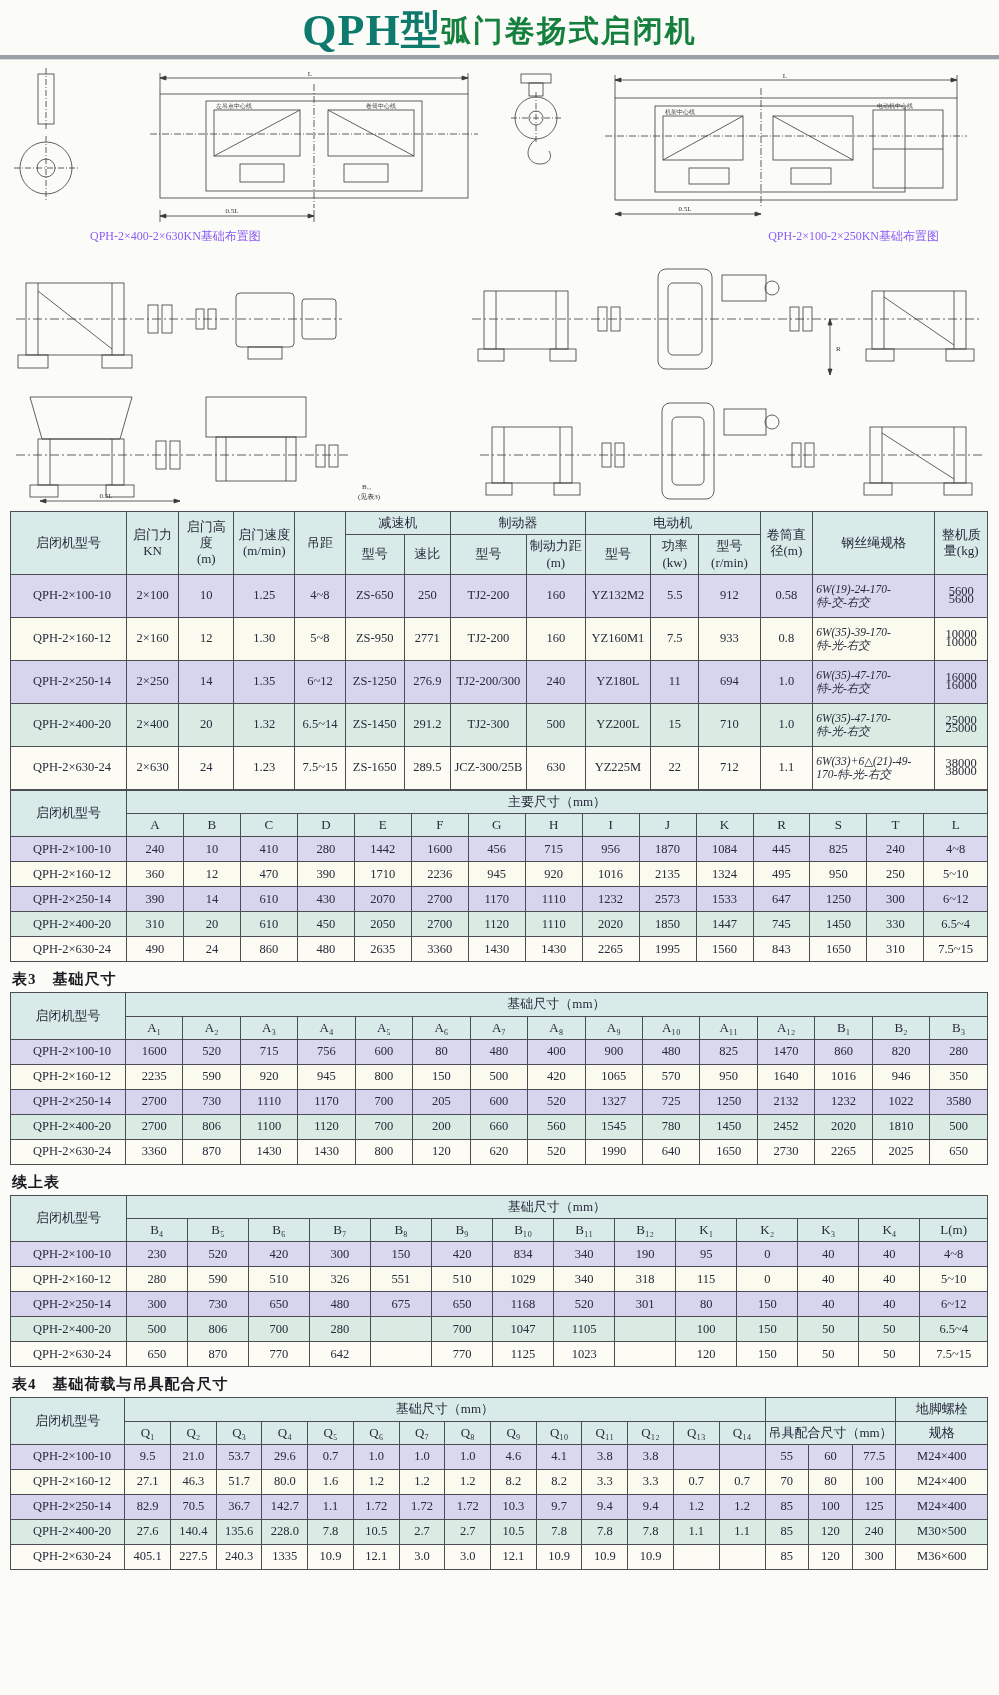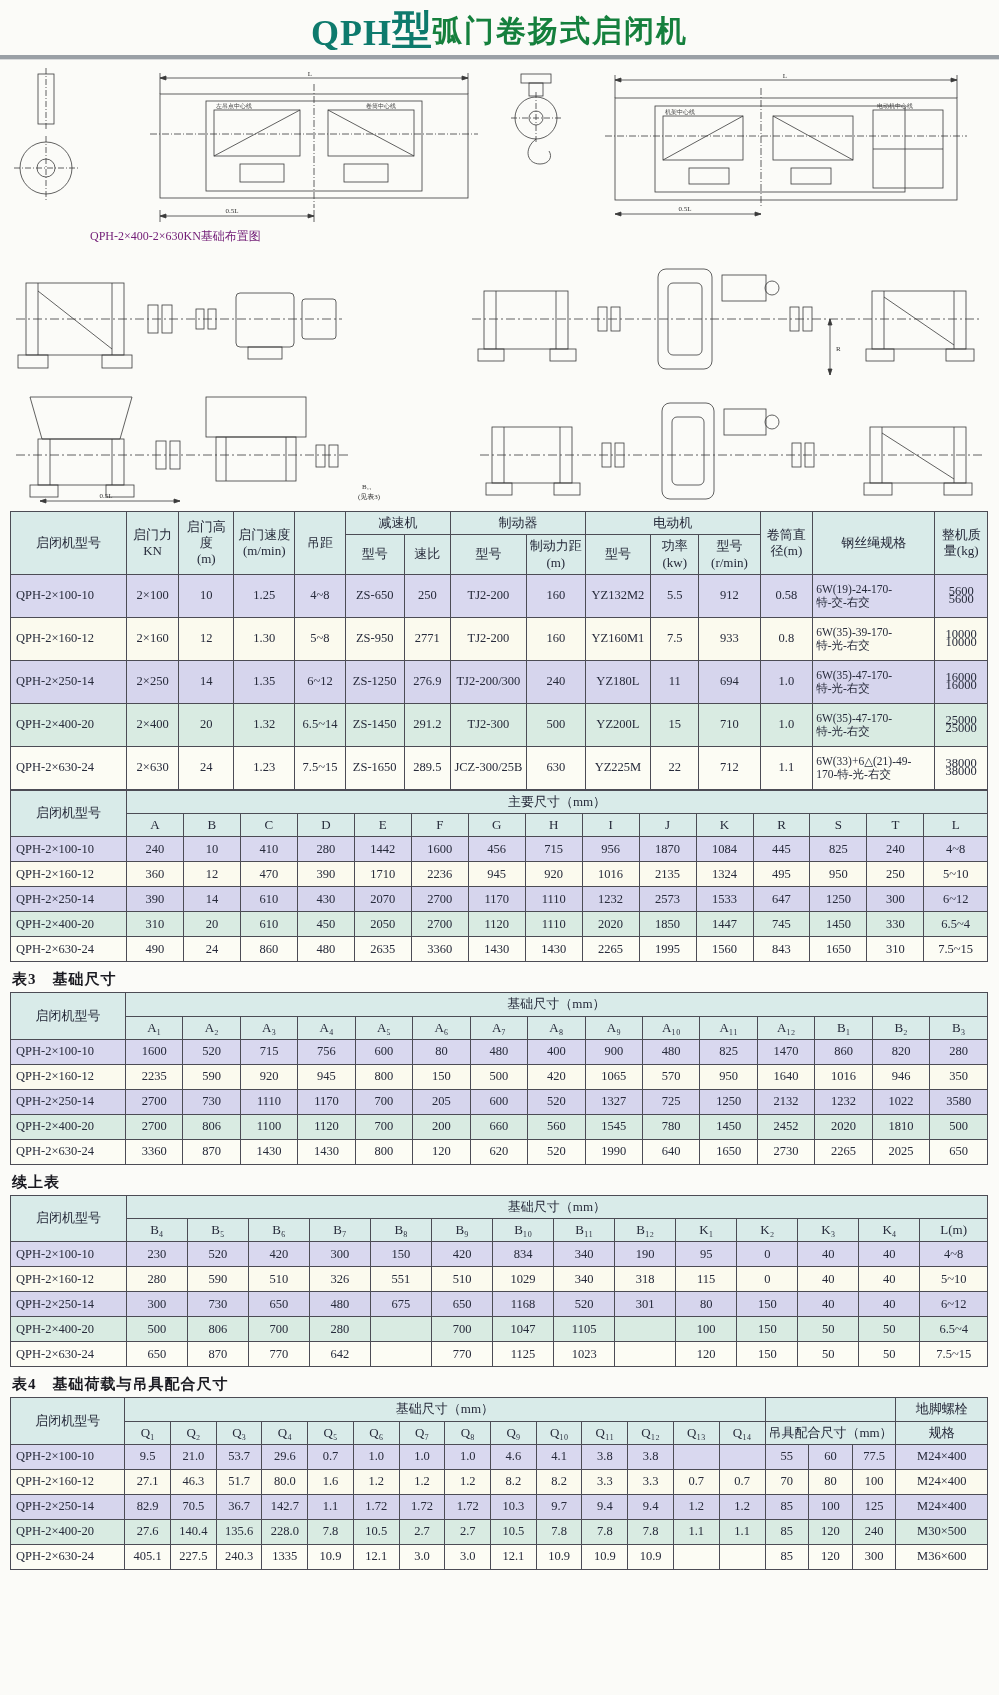--- a/index.html
+++ b/index.html
@@ -3,44 +3,44 @@
 <meta charset="utf-8">
 <style>
   html,body{margin:0;padding:0;}
   body{
     width:999px; background:#fbfbf8; color:#1d2130;
     font-family:"Liberation Serif","DejaVu Serif",serif;
   }
   .page{width:999px; overflow:hidden;}
   
   .titlebar{ text-align:center; padding-top:2px; height:50px; white-space:nowrap;}
-  .t-qph{ font-size:36px; font-weight:bold; color:#0e7a6d; letter-spacing:1px; vertical-align:-4px;}
+  .t-qph{ font-size:44px; font-weight:bold; color:#0e7a6d; letter-spacing:1px; vertical-align:-4px;}
   .t-xing{ font-size:40px; font-weight:bold; color:#0e7a6d; vertical-align:-2px;}
   .t-sub{ font-size:30px; font-weight:bold; color:#15803d; letter-spacing:2px;}
   .rule{ height:4px; background:#9aa0a6; margin-top:3px; border-bottom:1px solid #d8dadc;}
   
   .drawrow{ position:relative; }
   svg{ display:block; }
-  .caps{ display:flex; width:979px; margin:0 10px; font-size:12px; color:#701a75;}
+  .caps{ display:flex; width:979px; margin:0 10px; font-size:12px; color:#8b5cf6;}
   .caps .c-l{ flex:1; text-align:left; padding-left:80px;}
   .caps .c-r{ flex:1; text-align:right; padding-right:50px;}
   .cap-center{ text-align:center; font-size:12px; color:#222; width:979px; margin:0 10px 2px;}
   .ann{ font-size:7px; fill:#333; }
   .ann-cn{ font-size:6px; fill:#444; }
   
   .sec-title{ font-size:15px; font-weight:bold; color:#191920; margin:8px 0 3px 12px; letter-spacing:1px;}
   table{ border-collapse:collapse; table-layout:fixed; width:978px; margin:0 10px; background:#fff;}
   th,td{ border:1px solid #4c4c55; text-align:center; font-weight:normal;
          font-size:12.5px; padding:2px 1px; overflow:hidden; color:#262a3a;}
   thead th{ background:#d9ebe9; font-size:13px; line-height:1.25; padding:3px 1px;}
   tbody td{ height:20px;}
   #t1 tbody td{ height:38px; }
-  td.model{ text-align:left; padding-left:5px; white-space:nowrap;}
+  td.model{ text-align:left; padding-left:22px; white-space:nowrap;}
   td.rope{ text-align:left; padding-left:3px; font-size:11.5px;}
-  td.rope .ln{ line-height:1.15;}
+  td.rope .ln{ line-height:1.15;font-style:italic;}
   td.mass .ln{ line-height:0.62; font-size:12.5px;}
   tr.r0 td{ background:#d9d8ef;}
   tr.r1 td{ background:#fbfaee;}
   tr.r2 td{ background:#d6d5ed;}
   tr.r3 td{ background:#d9ebe2;}
   tr.r4 td{ background:#fcfcf4;}
   .gap{ height:4px; }
 </style>
 </head>
 <body>
@@ -114,20 +114,21 @@
         <path d="M110 146 l6 -2 v4 z M256 146 l-6 -2 v4 z" fill="#3a3a3a"></path>
       </g>
       <text class="ann" x="280" y="10" text-anchor="middle">L</text>
       <text class="ann" x="180" y="143" text-anchor="middle">0.5L</text>
       <text class="ann-cn" x="160" y="46">机架中心线</text>
       <text class="ann-cn" x="372" y="40">电动机中心线</text>
     </svg>
   </div>
   <div class="caps">
     <span class="c-l">QPH-2×400-2×630KN基础布置图</span>
+    <span class="c-r">QPH-2×100-2×250KN基础布置图</span>
   </div>
 
   <svg width="979" height="138" viewBox="0 0 979 138" style="margin:4px 10px 0">
     <g stroke="#3a3a3a" fill="none" stroke-width="0.8">
       <line x1="6" y1="70" x2="332" y2="70" stroke-dasharray="9 3 2 3"></line>
       <rect x="16" y="34" width="98" height="72"></rect>
       <line x1="28" y1="34" x2="28" y2="106"></line>
         <line x1="102" y1="34" x2="102" y2="106"></line>
       <line x1="28" y1="42" x2="102" y2="100"></line>
       <rect x="8" y="106" width="30" height="13"></rect>

